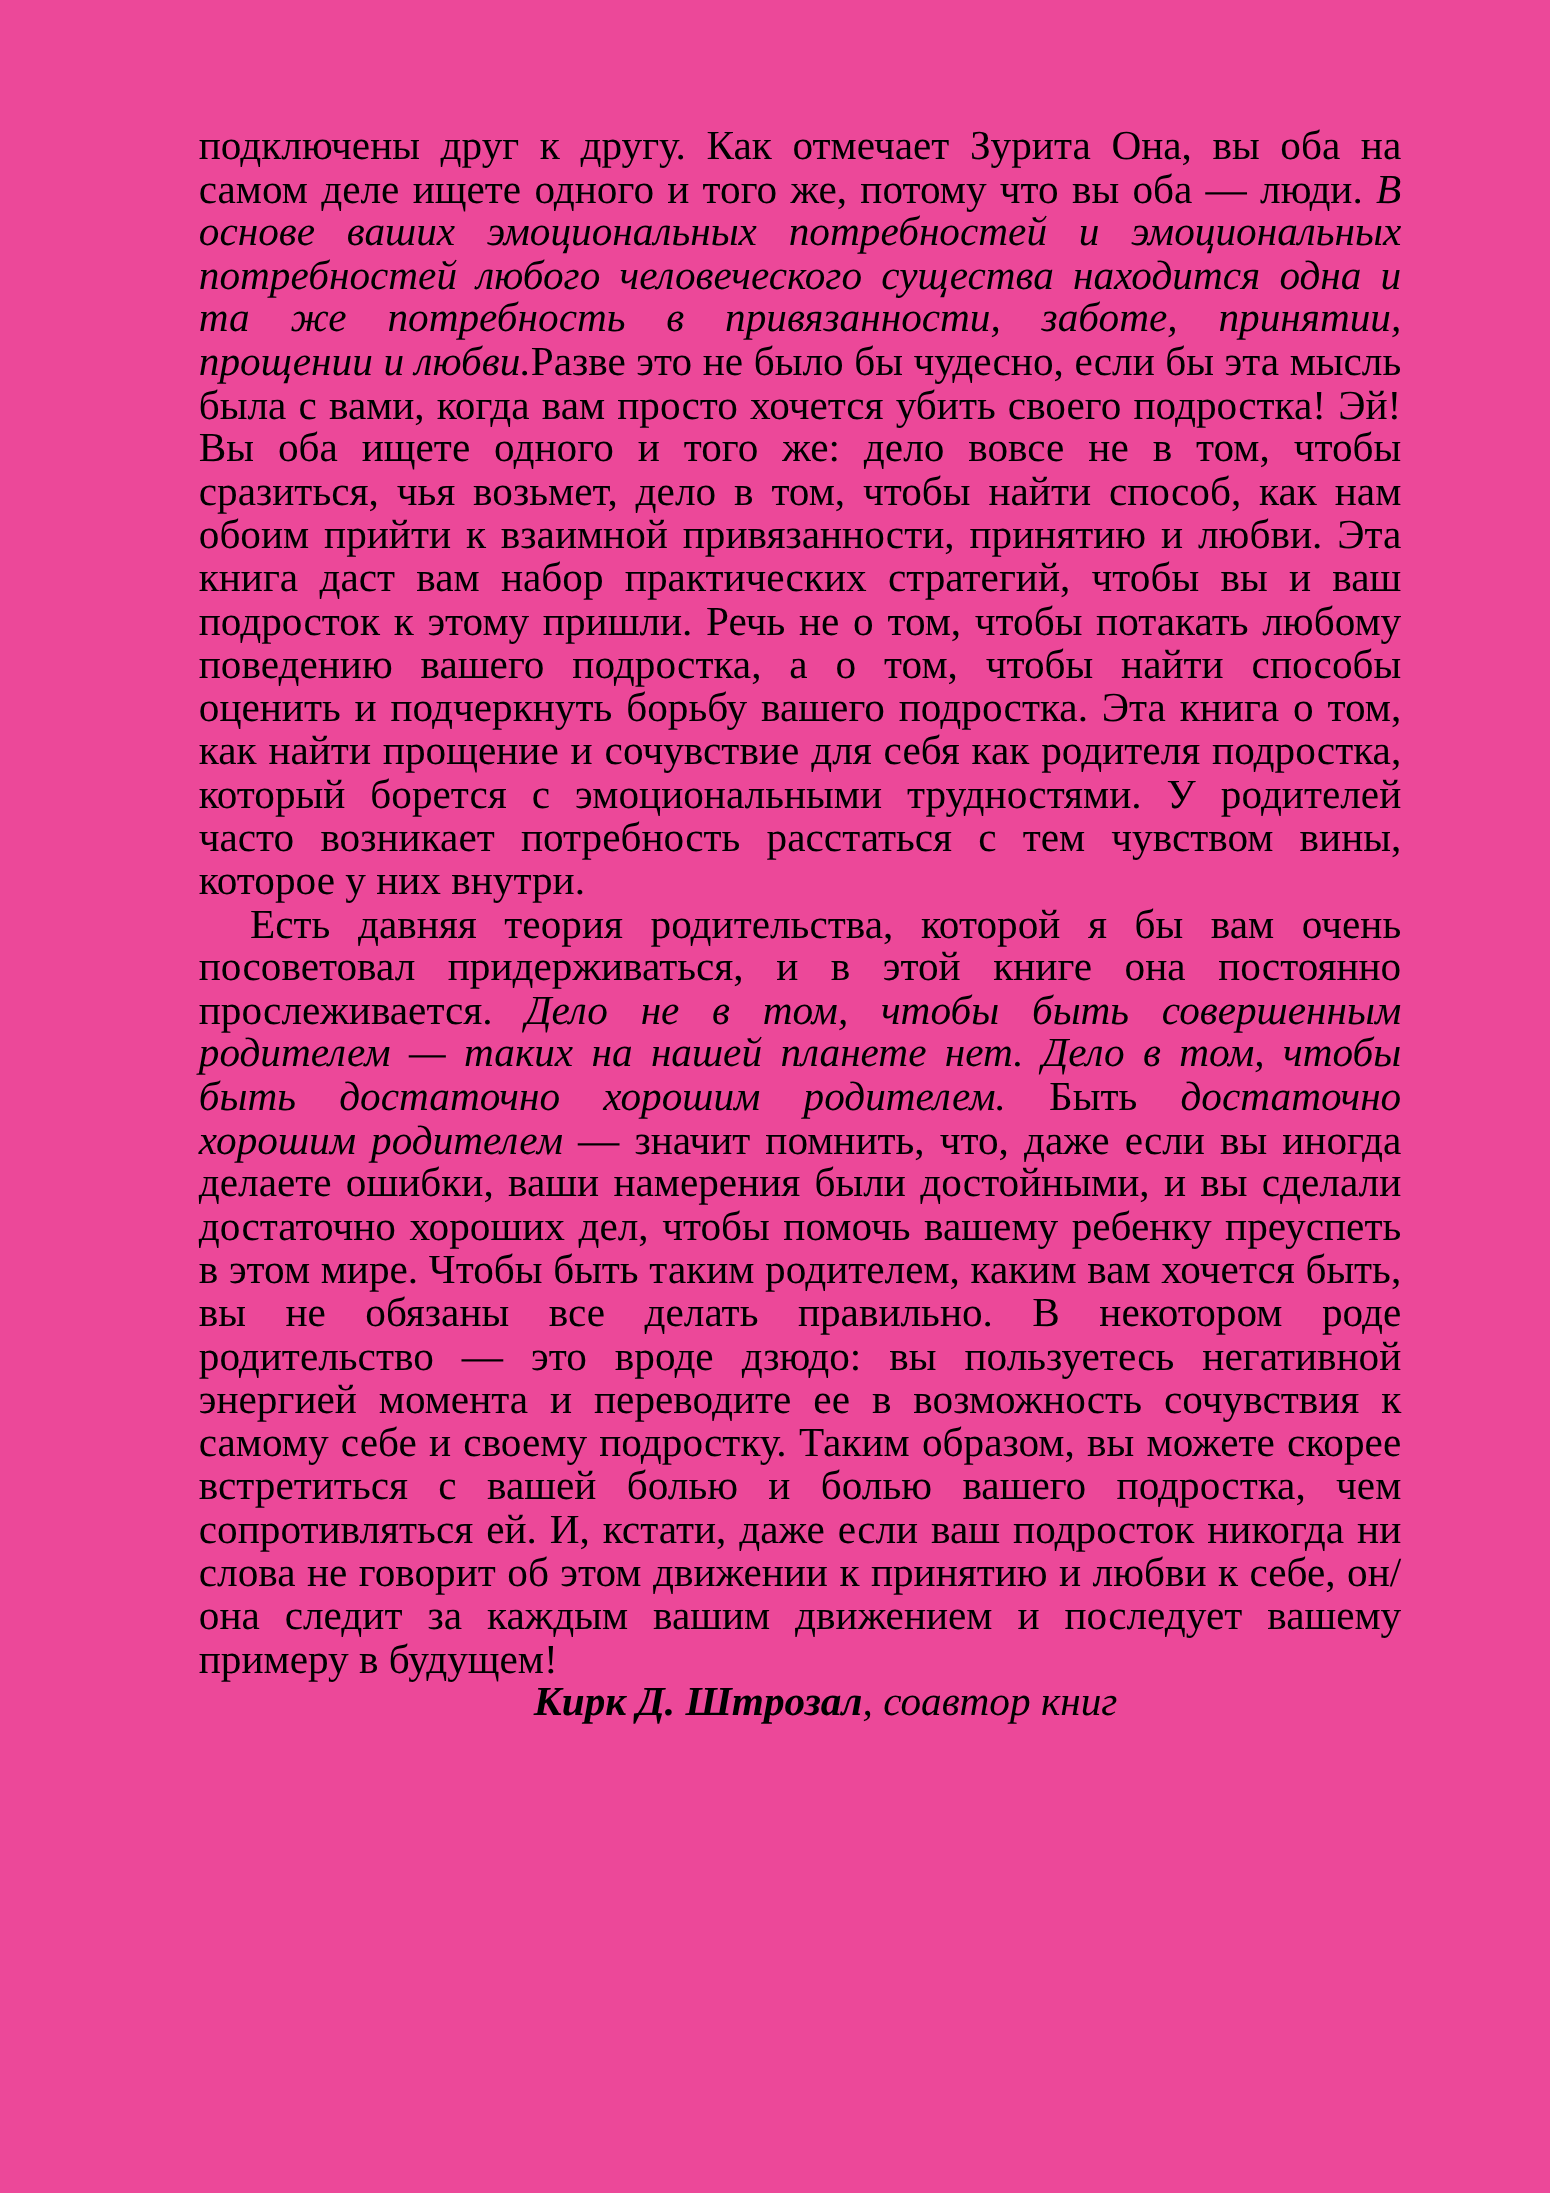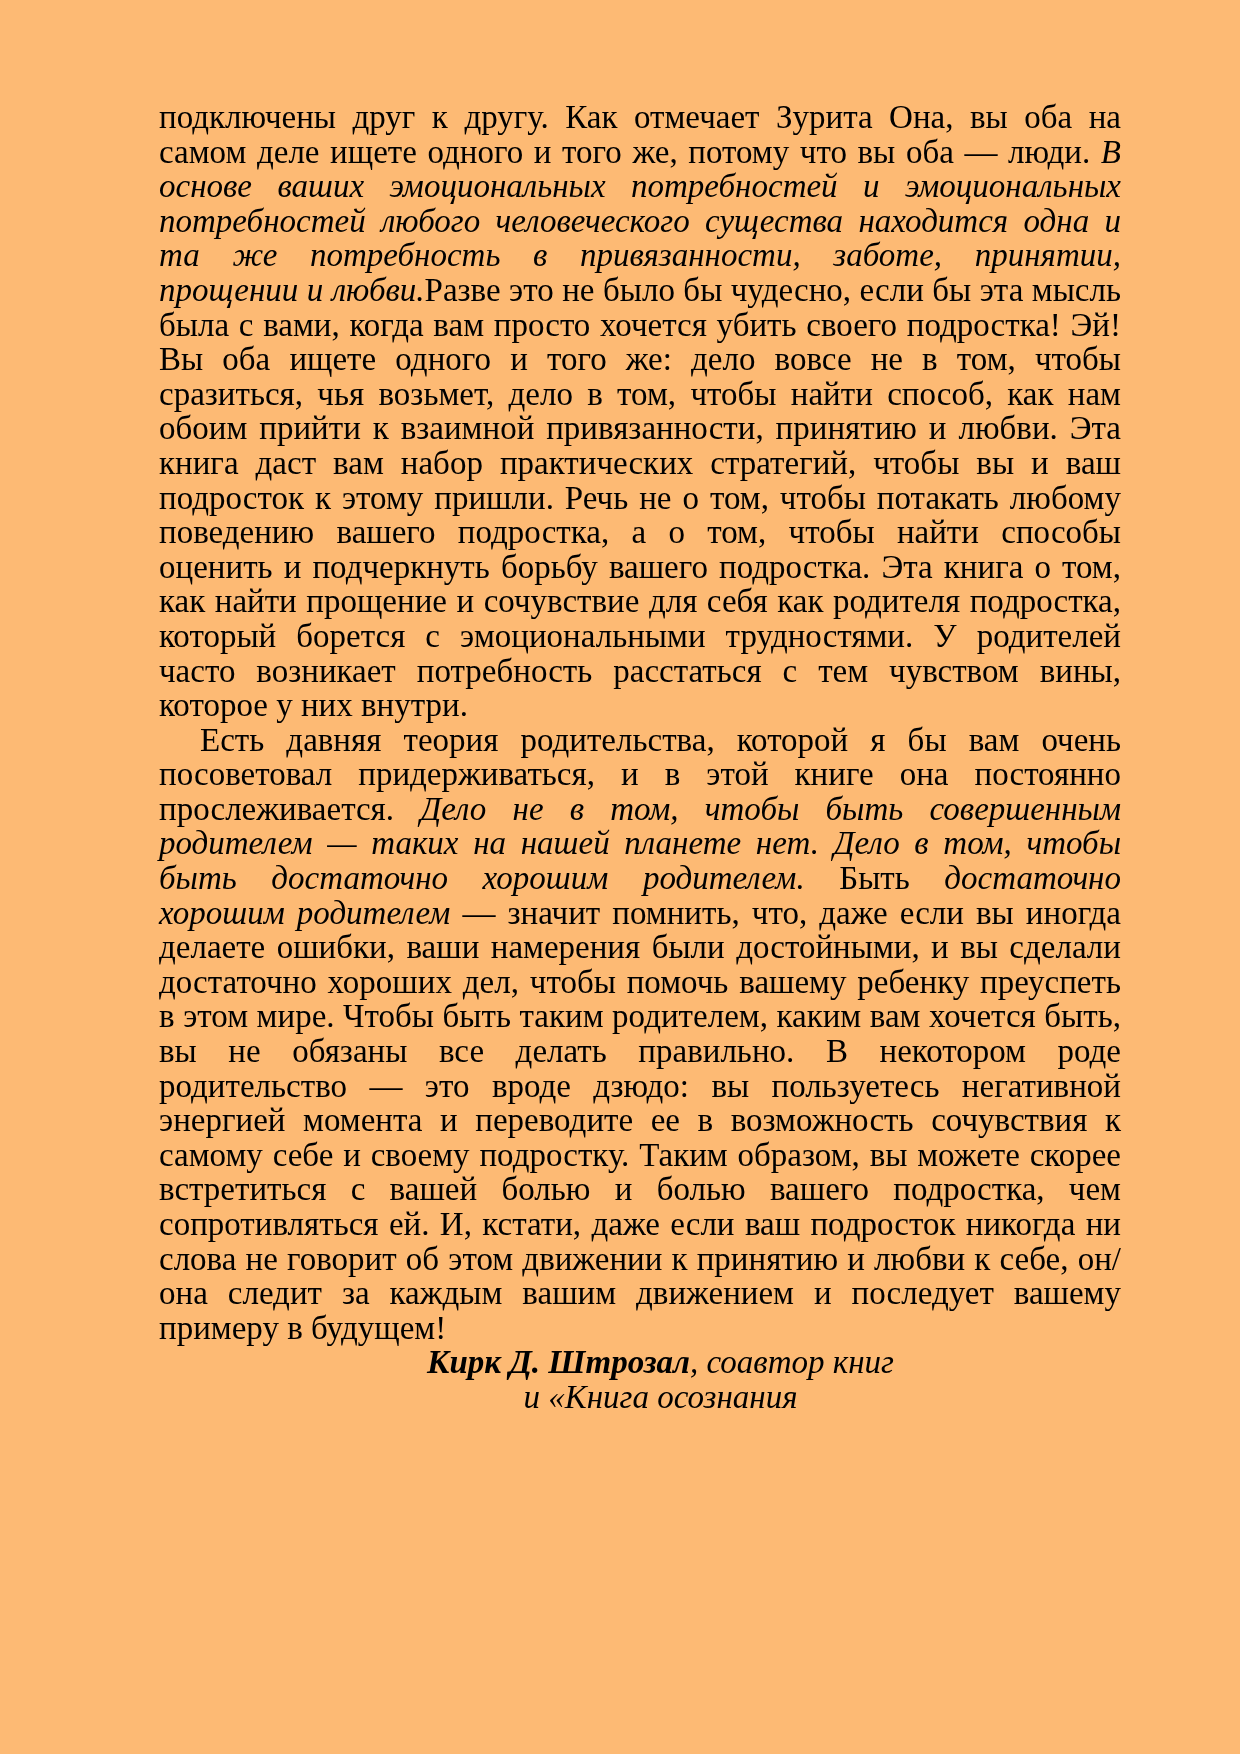--- a/index.html
+++ b/index.html
@@ -11,21 +11,21 @@
     height: 1754px;
     background: #ffffff;
     color: #000000;
     font-family: "Liberation Serif", "DejaVu Serif", serif;
     position: relative;
     overflow: hidden;
   }
   .page {
     position: absolute;
     inset: 0;
-    background: #fdba74;
+    background: #ec4899;
   }
   .text-block {
     position: absolute;
     left: 159px;
     top: 100px;
     width: 962px;
     font-size: 33px;
     line-height: 34.6px;
     text-align: justify;
   }
@@ -44,15 +44,14 @@
   .run-bold-italic { font-style: italic; font-weight: bold; }
 </style>
 </head>
 <body>
 
 <div class="page">
   <div class="text-block">
       <p class="para"><span class="run-normal">подключены друг к другу. Как отмечает Зурита Она, вы оба на самом деле ищете одного и того же, потому что вы оба — люди. </span><span class="run-italic">В основе ваших эмоциональных потребностей и эмоциональных потребностей любого человеческого существа находится одна и та же потребность в привязанности, заботе, принятии, прощении и любви.</span><span class="run-normal">Разве это не было бы чудесно, если бы эта мысль была с вами, когда вам просто хочется убить своего подростка! Эй! Вы оба ищете одного и того же: дело вовсе не в том, чтобы сразиться, чья возьмет, дело в том, чтобы найти способ, как нам обоим прийти к взаимной привязанности, принятию и любви. Эта книга даст вам набор практических стратегий, чтобы вы и ваш подросток к этому пришли. Речь не о том, чтобы потакать любому поведению вашего подростка, а о том, чтобы найти способы оценить и подчеркнуть борьбу вашего подростка. Эта книга о том, как найти прощение и сочувствие для себя как родителя подростка, который борется с эмоциональными трудностями. У родителей часто возникает потребность расстаться с тем чувством вины, которое у них внутри.</span></p>
       <p class="para indent"><span class="run-normal">Есть давняя теория родительства, которой я бы вам очень посоветовал придерживаться, и в этой книге она постоянно прослеживается. </span><span class="run-italic">Дело не в том, чтобы быть совершенным родителем — таких на нашей планете нет. Дело в том, чтобы быть достаточно хорошим родителем.</span><span class="run-normal"> Быть </span><span class="run-italic">достаточно хорошим родителем</span><span class="run-normal"> — значит помнить, что, даже если вы иногда делаете ошибки, ваши намерения были достойными, и вы сделали достаточно хороших дел, чтобы помочь вашему ребенку преуспеть в этом мире. Чтобы быть таким родителем, каким вам хочется быть, вы не обязаны все делать правильно. В некотором роде родительство — это вроде дзюдо: вы пользуетесь негативной энергией момента и переводите ее в возможность сочувствия к самому себе и своему подростку. Таким образом, вы можете скорее встретиться с вашей болью и болью вашего подростка, чем сопротивляться ей. И, кстати, даже если ваш подросток никогда ни слова не говорит об этом движении к принятию и любви к себе, он/она следит за каждым вашим движением и последует вашему примеру в будущем!</span></p>
       <p class="sig-line"><span class="run-bold-italic">Кирк Д. Штрозал</span><span class="run-italic">, соавтор книг</span></p>
-      <p class="sig-line"><span class="run-italic">и «Книга осознания</span></p>
     </div>
 </div>
 
 </body></html>

